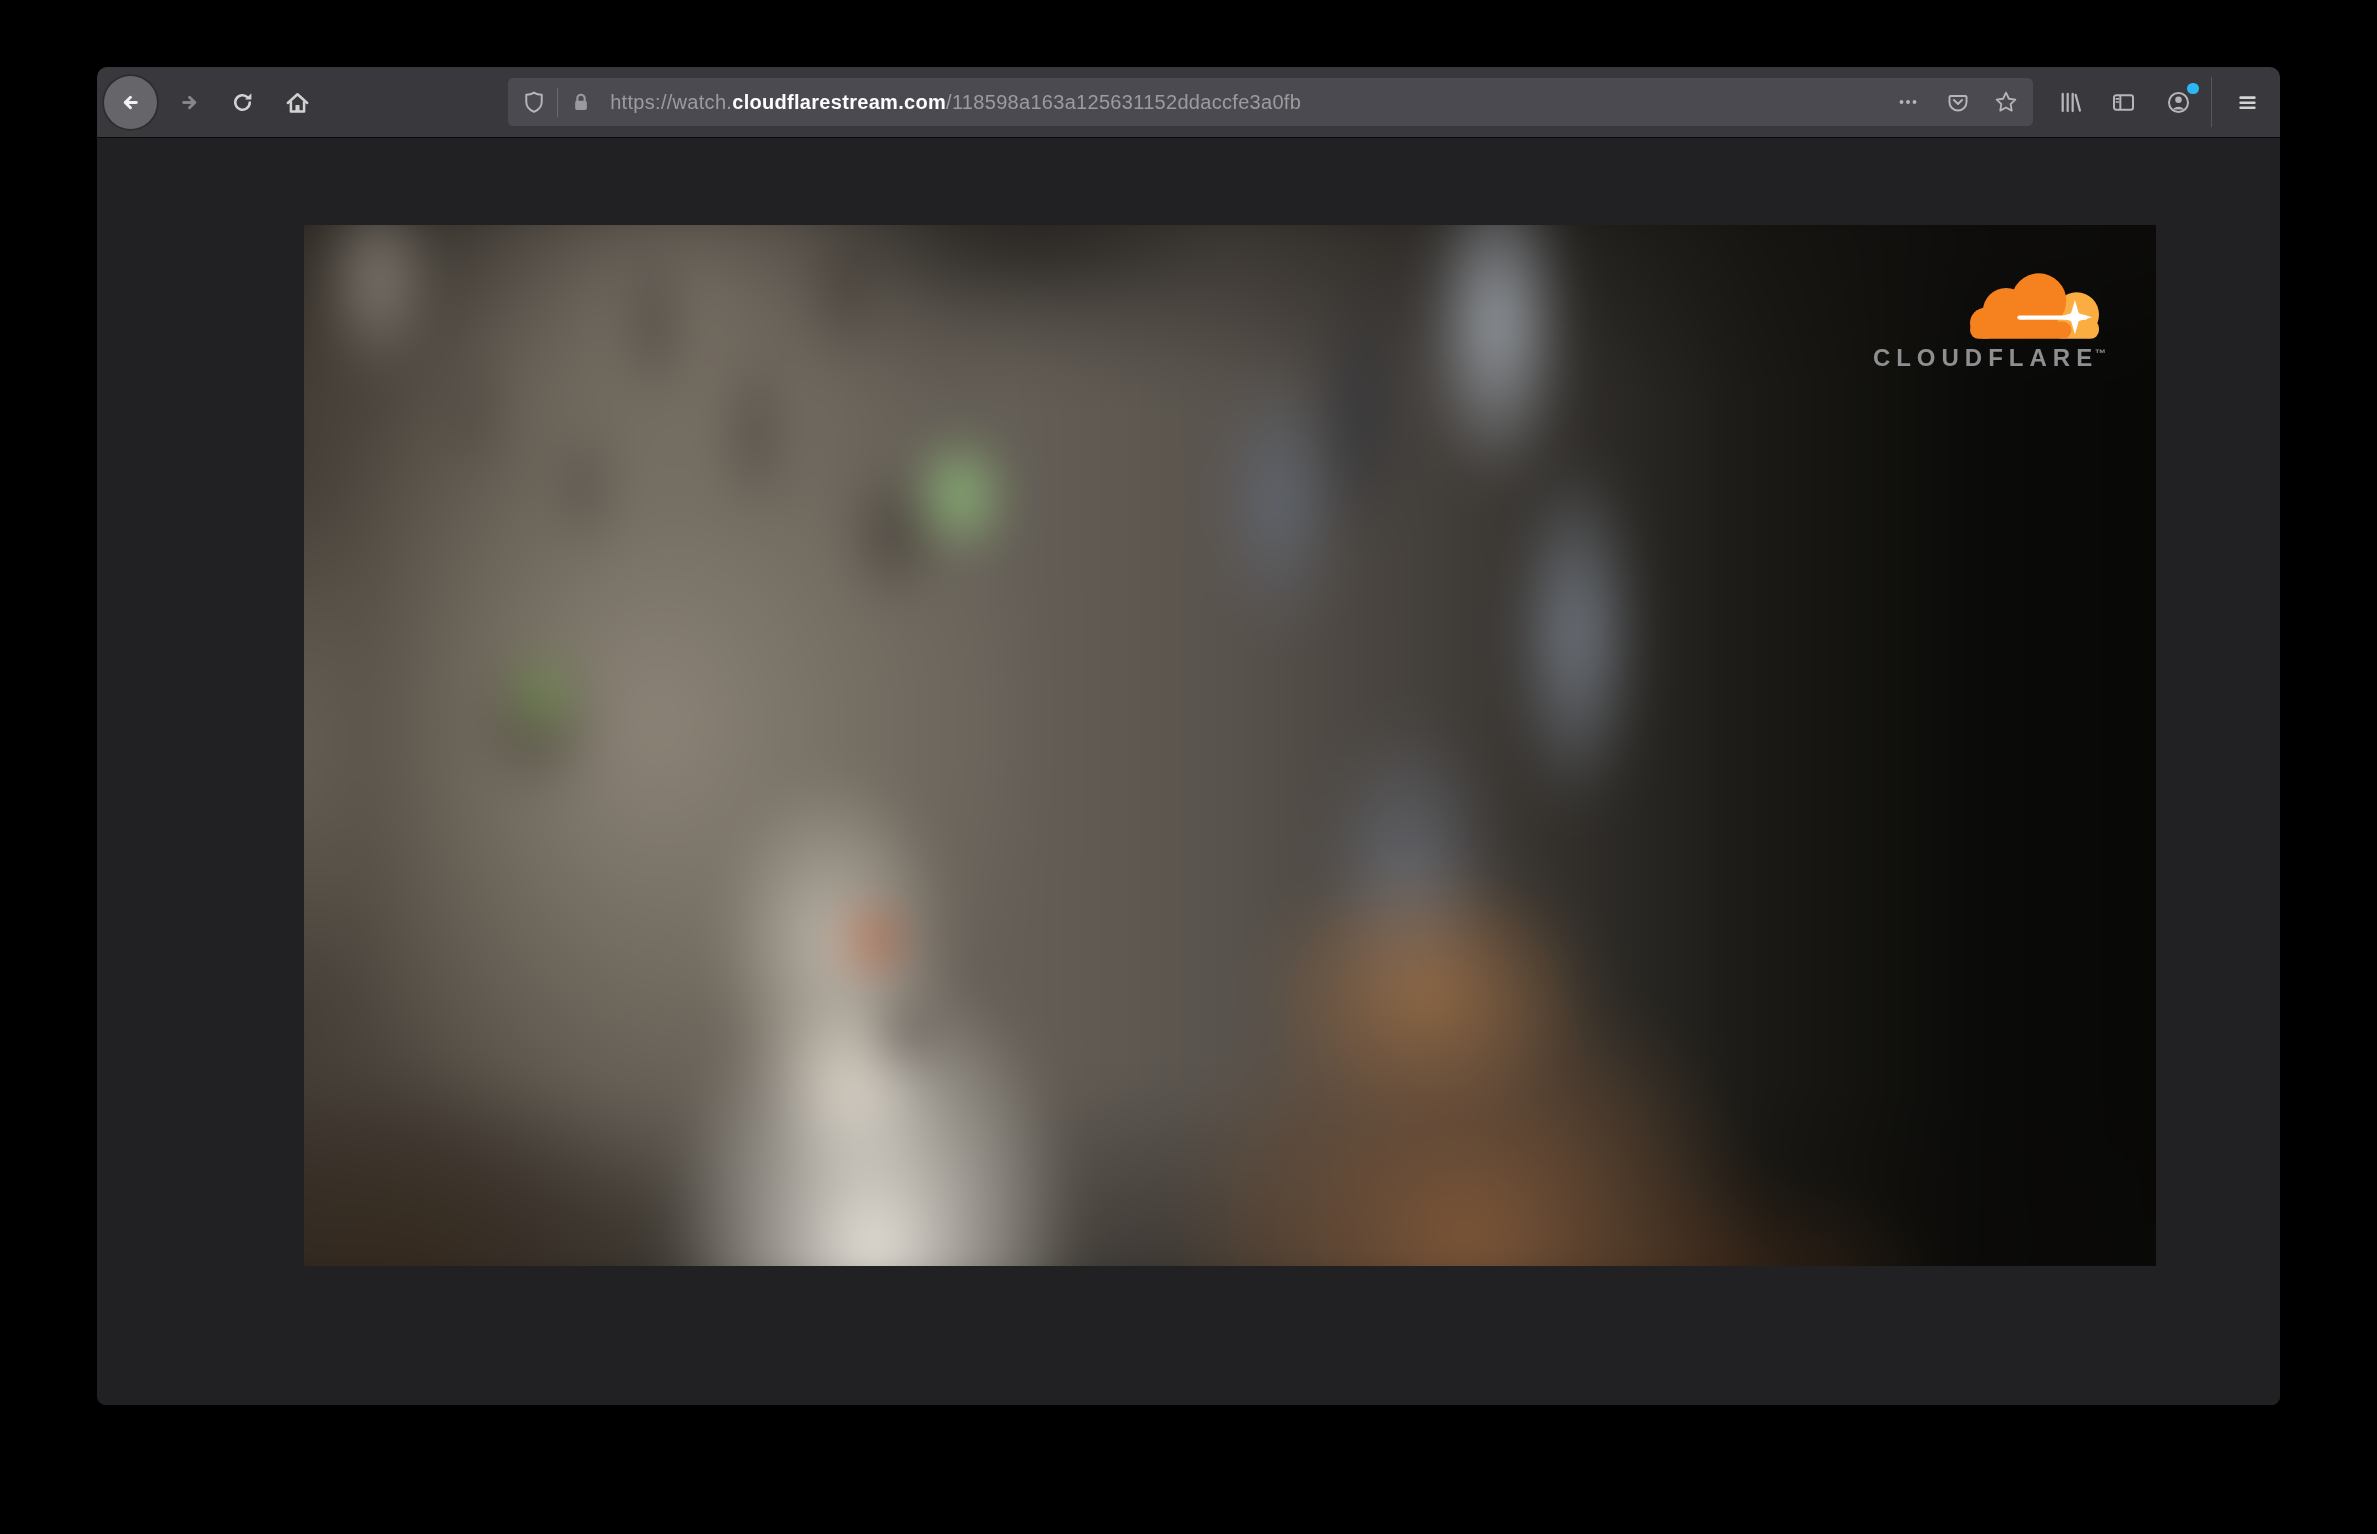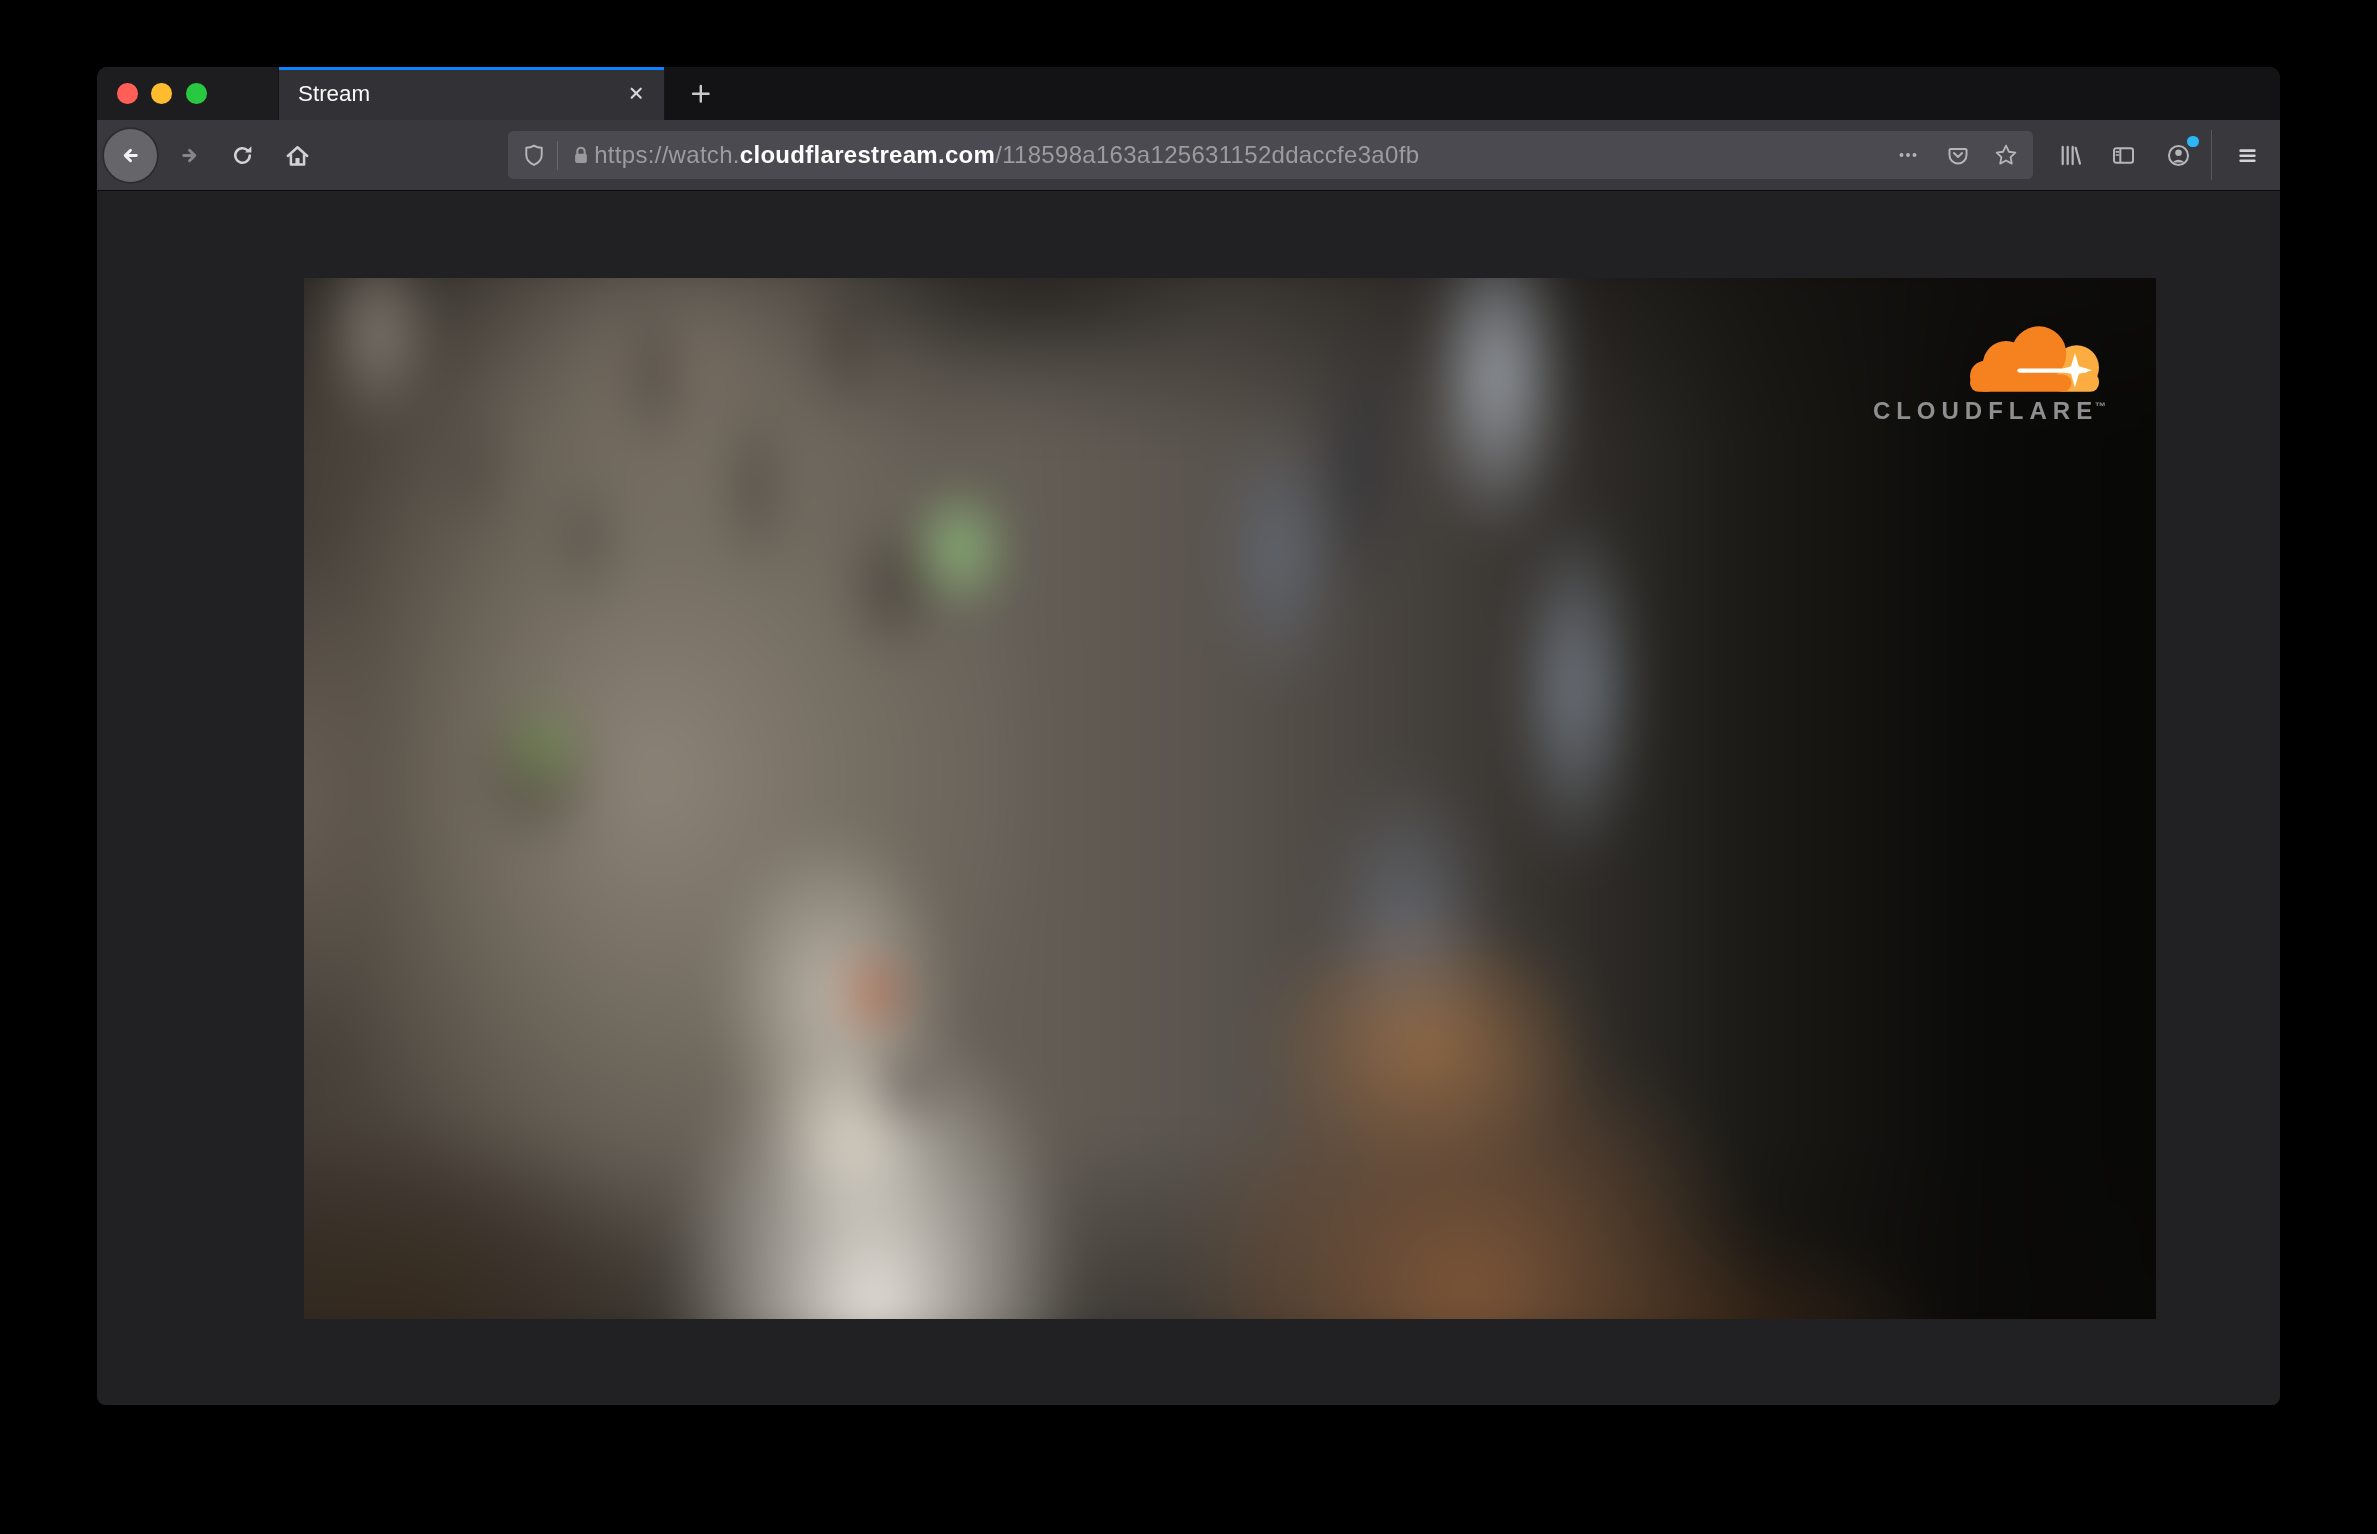--- a/index.html
+++ b/index.html
@@ -45,21 +45,21 @@
   .reload-btn{margin-left:12px;}
   .home-btn{margin-left:13.8px;}
 
   .urlbar{
     flex:1 1 auto;height:48px;margin-left:190px;background:#4a4a50;border-radius:5.2px;
     display:flex;align-items:center;padding:0 13.8px;box-sizing:border-box;min-width:0;
   }
   .urlbar .sep{width:0.9px;height:29px;background:#68686d;margin-left:9.5px;flex:0 0 auto;}
   .u-icon{width:26px;height:29px;display:flex;align-items:center;justify-content:center;flex:0 0 auto;}
   .u-lock{margin-left:10.3px;}
-  .url-text{margin-left:0;flex:1 1 auto;min-width:0;white-space:nowrap;overflow:hidden;font-size:24px;letter-spacing:0.3px;color:#9c9ca0;}
+  .url-text{margin-left:16px;flex:1 1 auto;min-width:0;white-space:nowrap;overflow:hidden;font-size:20px;letter-spacing:0.3px;color:#9c9ca0;}
   .url-text .domain{color:#fdfdfe;font-weight:600;}
   .u-dots{margin-right:24px;}
   .u-pocket{margin-right:22.4px;}
 
   .lib-btn{margin-left:15.5px;}
   .side-btn{margin-left:13px;}
   .acct-btn{margin-left:14.7px;position:relative;}
   .notif-dot{position:absolute;top:5.2px;right:0.9px;width:11.2px;height:11.2px;border-radius:50%;background:var(--notification-dot,#2bb7f6);}
   .vsep{width:1.7px;height:50px;background:#58585c;margin-left:11.2px;flex:0 0 auto;}
   .menu-btn{margin-left:14.7px;}
@@ -114,42 +114,20 @@
   .wm-tm{font-size:11.2px;vertical-align:super;letter-spacing:0;margin-left:-3.4px;color:var(--cloudflare-text-grey,#8f8f91);}
 
   svg{display:block;}
 </style>
 </head>
 <body>
 
 <div class="stage">
   <div class="window">
 
-    <div class="tabbar">
-      <div class="traffic-zone">
-        <span class="light red"></span>
-        <span class="light yellow"></span>
-        <span class="light green"></span>
-      </div>
-
-      <div class="tab">
-        <span class="tab-title">Stream</span>
-        <span class="icon-btn tab-close">
-          <svg width="22.4" height="22.4" viewBox="0 0 32 32">
-              <path d="M9.5 9.5 L22.5 22.5 M22.5 9.5 L9.5 22.5" stroke="#d8d8da" stroke-width="3" stroke-linecap="round" fill="none"></path>
-            </svg>
-        </span>
-      </div>
-
-      <span class="icon-btn newtab">
-        <svg width="27.6" height="27.6" viewBox="0 0 32 32">
-            <path d="M16 7 V25 M7 16 H25" stroke="#c9c9cb" stroke-width="2.8" stroke-linecap="round" fill="none"></path>
-          </svg>
-      </span>
-    </div>
 
     <div class="toolbar">
       <span class="icon-btn back-btn">
         <svg width="31" height="31" viewBox="0 0 32 32">
             <path d="M22 16 H10.5 M16 10.5 L10.5 16 L16 21.5" stroke="#f2f2f4" stroke-width="3" stroke-linecap="round" stroke-linejoin="round" fill="none"></path>
           </svg>
       </span>
       <span class="icon-btn tbtn fwd-btn">
         <svg width="31" height="31" viewBox="0 0 32 32">
             <path d="M10 16 H21.5 M16 10.5 L21.5 16 L16 21.5" stroke="#86868a" stroke-width="3" stroke-linecap="round" stroke-linejoin="round" fill="none"></path>

